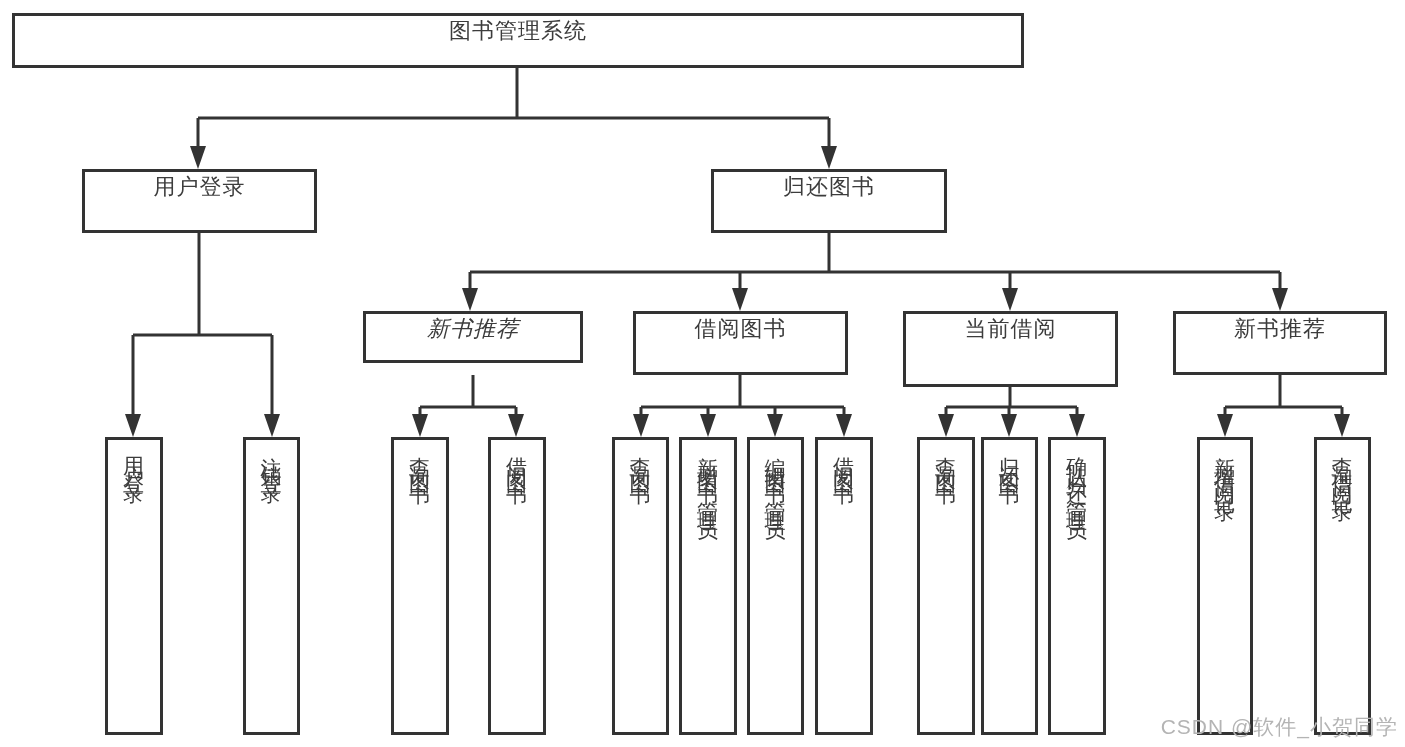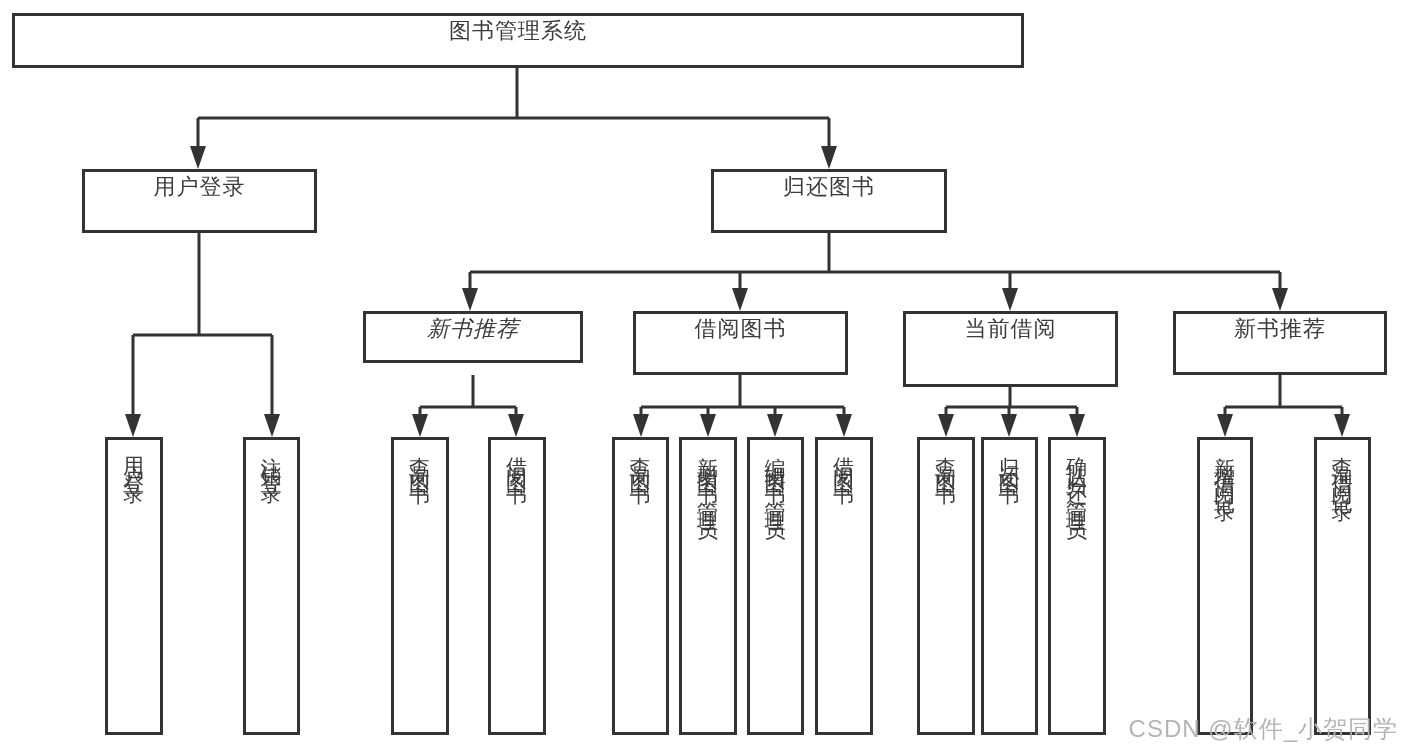--- a/index.html
+++ b/index.html
@@ -37,21 +37,21 @@
     text-orientation: mixed;
     font-size: 21px;
     line-height: 1.1;
     letter-spacing: 9px;
     white-space: nowrap;
   }
   #watermark {
     position: absolute;
     top: 713px;
     right: 7px;
-    font-size: 24px;
+    font-size: 21px;
     color: #b4b4b4;
     letter-spacing: 1px;
     white-space: nowrap;
   }
   .stroke { stroke: #333333; stroke-width: 3; fill: none; }
   .arrow  { fill: #333333; stroke: none; }
 </style>
 </head>
 <body>
 

